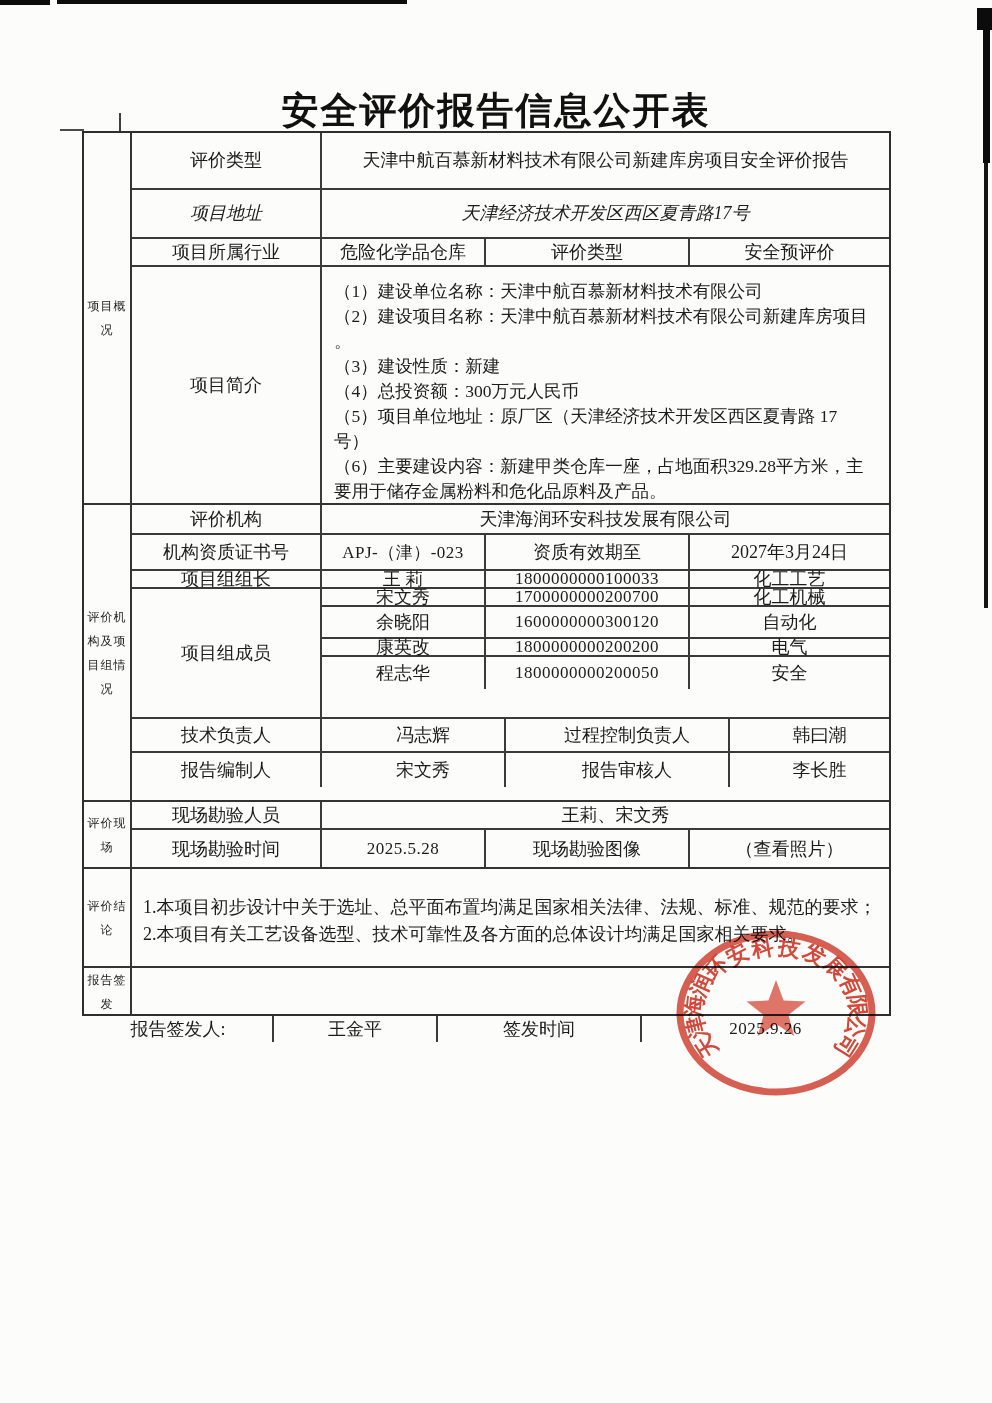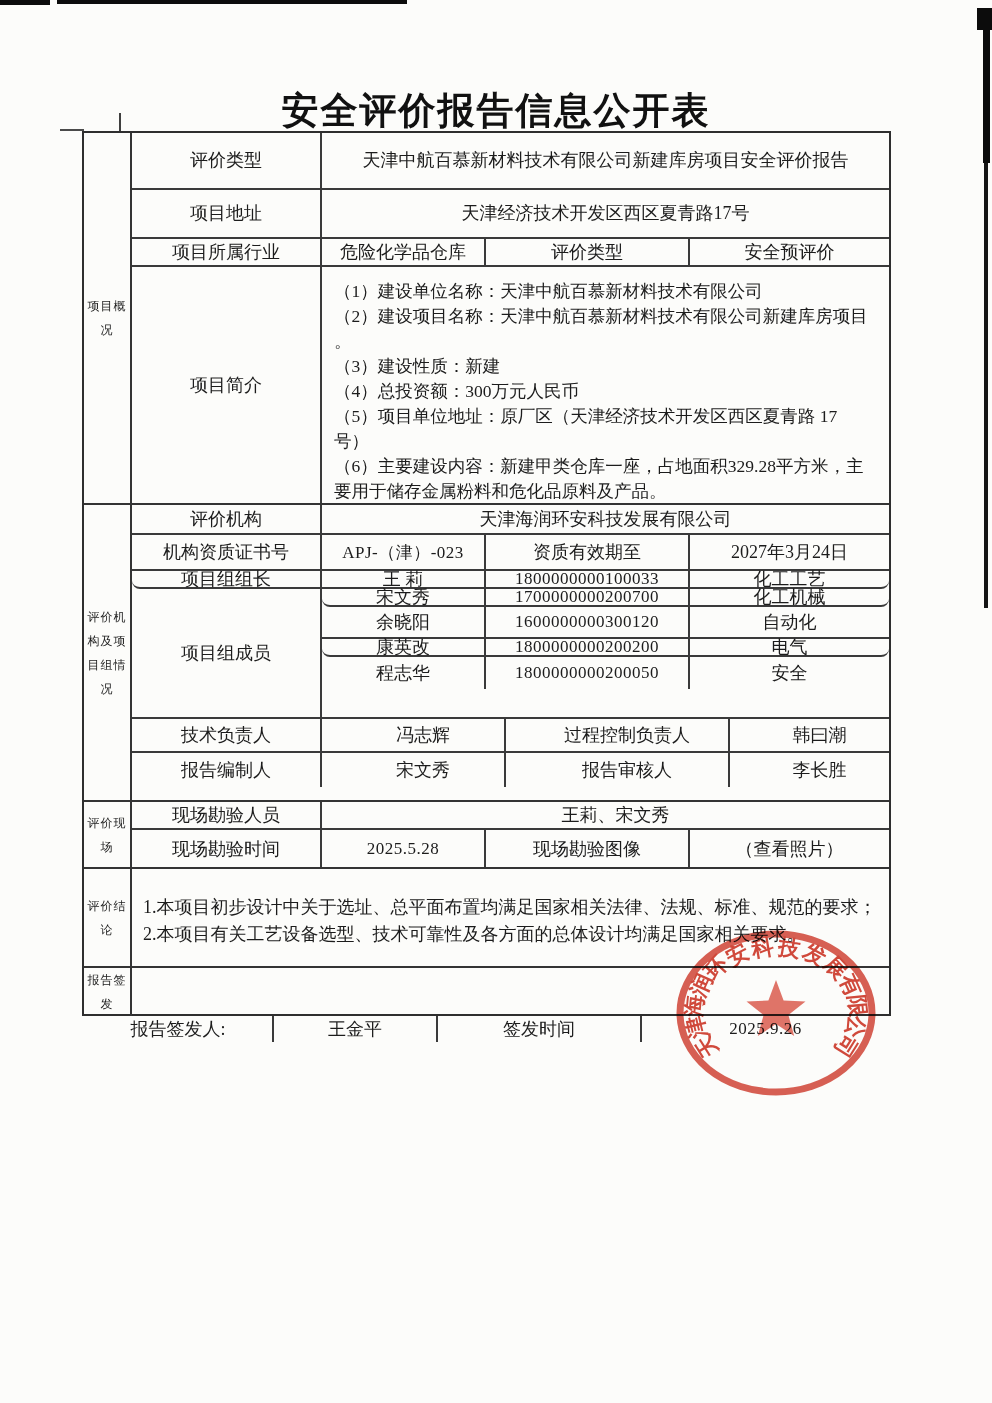--- a/index.html
+++ b/index.html
@@ -46,22 +46,22 @@
   .w-c5{flex:1;}
   .num{font-size:17px;letter-spacing:.5px;}
   .left-text{align-items:flex-start;justify-content:flex-start;text-align:left;display:block;}
   .brief-body{padding:11px 8px 0 8px;font-size:17.5px;line-height:25px;}
   .brief-line{white-space:nowrap;}
   .conc-body{padding:24px 10px 0 7px;font-size:18px;line-height:27px;}
   .members-col{flex:1;display:flex;flex-direction:column;min-width:0;}
   .member-row{display:flex;flex-direction:row;box-sizing:border-box;border-bottom:2px solid #3a3a3a;}
   .member-row:last-child{border-bottom:none;}
   
-  .h60{height:60px;} .h44{height:52px;} .h30{height:30px;} .h236{height:236px;}
-  .h36{height:36px;} .h33{height:18px;border-radius:8px;} .h32{height:32px;} .h34{height:34px;gap:20px;} .h31{height:47px;}
+  .h60{height:60px;} .h44{height:52px;font-style:italic;} .h30{height:30px;} .h236{height:236px;}
+  .h36{height:36px;} .h33{height:18px;} .h32{height:32px;} .h34{height:34px;gap:20px;} .h31{height:47px;}
   .sec-overview{height:372px;} .sec-org{height:297px;} .sec-site{height:67px;}
   .sec-conclusion{height:99px;} .sec-issue{height:46px;}
   .members-group{height:130px;}
   
   .stamp{
     position:absolute;left:655px;top:915px;width:250px;height:250px;
     mix-blend-mode:multiply;opacity:.92;pointer-events:none;
   }
   .stamp-char{
     font-size:22px;font-weight:600;fill:#cf3a2b;

